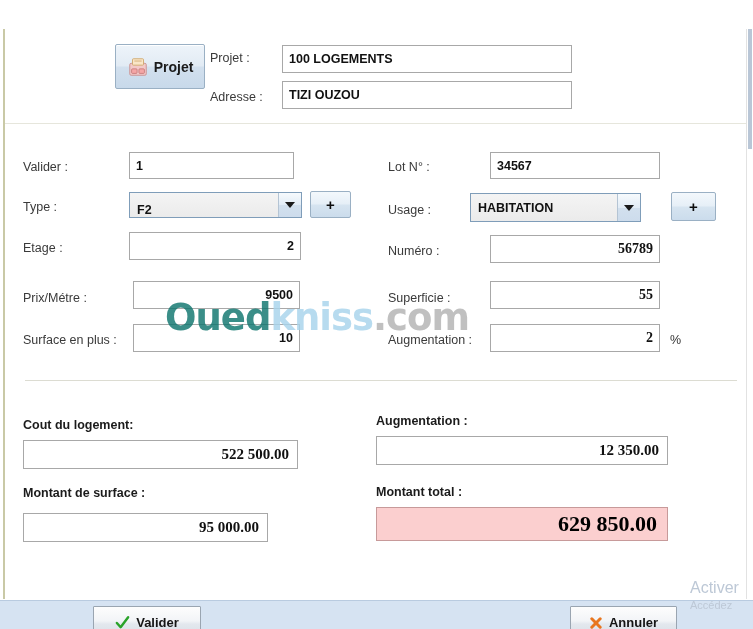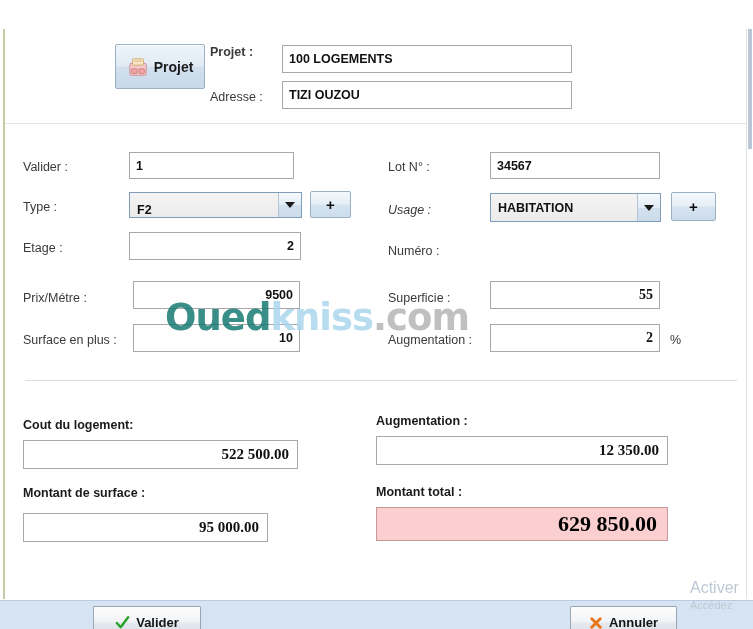--- a/index.html
+++ b/index.html
@@ -293,21 +293,21 @@
       <svg class="projet-icon" viewBox="0 0 24 24" aria-hidden="true">
         <rect x="3" y="8" width="18" height="13" rx="1.5" fill="#f3c9c9" stroke="#c98f8f" stroke-width="1"></rect>
         <rect x="6" y="3" width="12" height="7" rx="1" fill="#fae6c8" stroke="#cfa86f" stroke-width="1"></rect>
         <rect x="5" y="14" width="6" height="5" rx="1" fill="#f4a6a6" stroke="#c07272" stroke-width="0.8"></rect>
         <rect x="13" y="14" width="6" height="5" rx="1" fill="#f4a6a6" stroke="#c07272" stroke-width="0.8"></rect>
         <line x1="8" y1="5.5" x2="16" y2="5.5" stroke="#cfa86f" stroke-width="0.9"></line>
       </svg>
       <span class="label">Projet</span>
     </div>
 
-    <div class="field-label" style="left:205px; top:16px;font-weight:bold;">Projet :</div>
+    <div class="field-label" style="left:205px; top:22px;">Projet :</div>
     <div class="tbox" style="left:277px; top:16px; width:290px; height:28px;">100 LOGEMENTS</div>
 
     <div class="field-label" style="left:205px; top:61px;">Adresse :</div>
     <div class="tbox" style="left:277px; top:52px; width:290px; height:28px;">TIZI OUZOU</div>
 
     <div class="field-label" style="left:18px; top:131px;">Valider :</div>
     <div class="tbox" style="left:124px; top:123px; width:165px; height:27px;">1</div>
 
     <div class="field-label" style="left:18px; top:171px;">Type :</div>
     <div class="combo" style="left:124px; top:163px; width:173px; height:26px;align-items:flex-end;">
@@ -323,30 +323,31 @@
 
     <div class="field-label" style="left:18px; top:262px;">Prix/Métre :</div>
     <div class="tbox right" style="left:128px; top:252px; width:167px; height:28px;">9500</div>
 
     <div class="field-label" style="left:18px; top:304px;">Surface en plus :</div>
     <div class="tbox right" style="left:128px; top:295px; width:167px; height:28px;">10</div>
 
     <div class="field-label" style="left:383px; top:131px;">Lot N° :</div>
     <div class="tbox" style="left:485px; top:123px; width:170px; height:27px;">34567</div>
 
-    <div class="field-label" style="left:383px; top:174px;font-style:italic;">Usage :</div>
-    <div class="combo" style="left:485px; top:164px; width:171px; height:29px;">
+    <div class="field-label" style="left:383px; top:174px;">Usage :</div>
+    <div class="combo" style="left:465px; top:164px; width:171px; height:29px;">
       <span class="val">HABITATION</span>
       <span class="arrow">
           <i></i>
         </span>
     </div>
     <div class="plusbtn" style="left:666px; top:163px; width:45px; height:29px;">+</div>
 
     <div class="field-label" style="left:383px; top:215px;">Numéro :</div>
+    <div class="tbox right serif" style="left:485px; top:206px; width:170px; height:28px;">56789</div>
 
     <div class="field-label" style="left:383px; top:262px;">Superficie :</div>
     <div class="tbox right serif" style="left:485px; top:252px; width:170px; height:28px;">55</div>
 
     <div class="field-label" style="left:383px; top:304px;">Augmentation :</div>
     <div class="tbox right serif" style="left:485px; top:295px; width:170px; height:28px;">2</div>
     <div class="suffix" style="left:665px; top:304px;">%</div>
 
     <div class="label-bold" style="left:18px; top:389px;">Cout du logement:</div>
     <div class="tbox money" style="left:18px; top:411px; width:275px; height:29px;">522 500.00</div>

